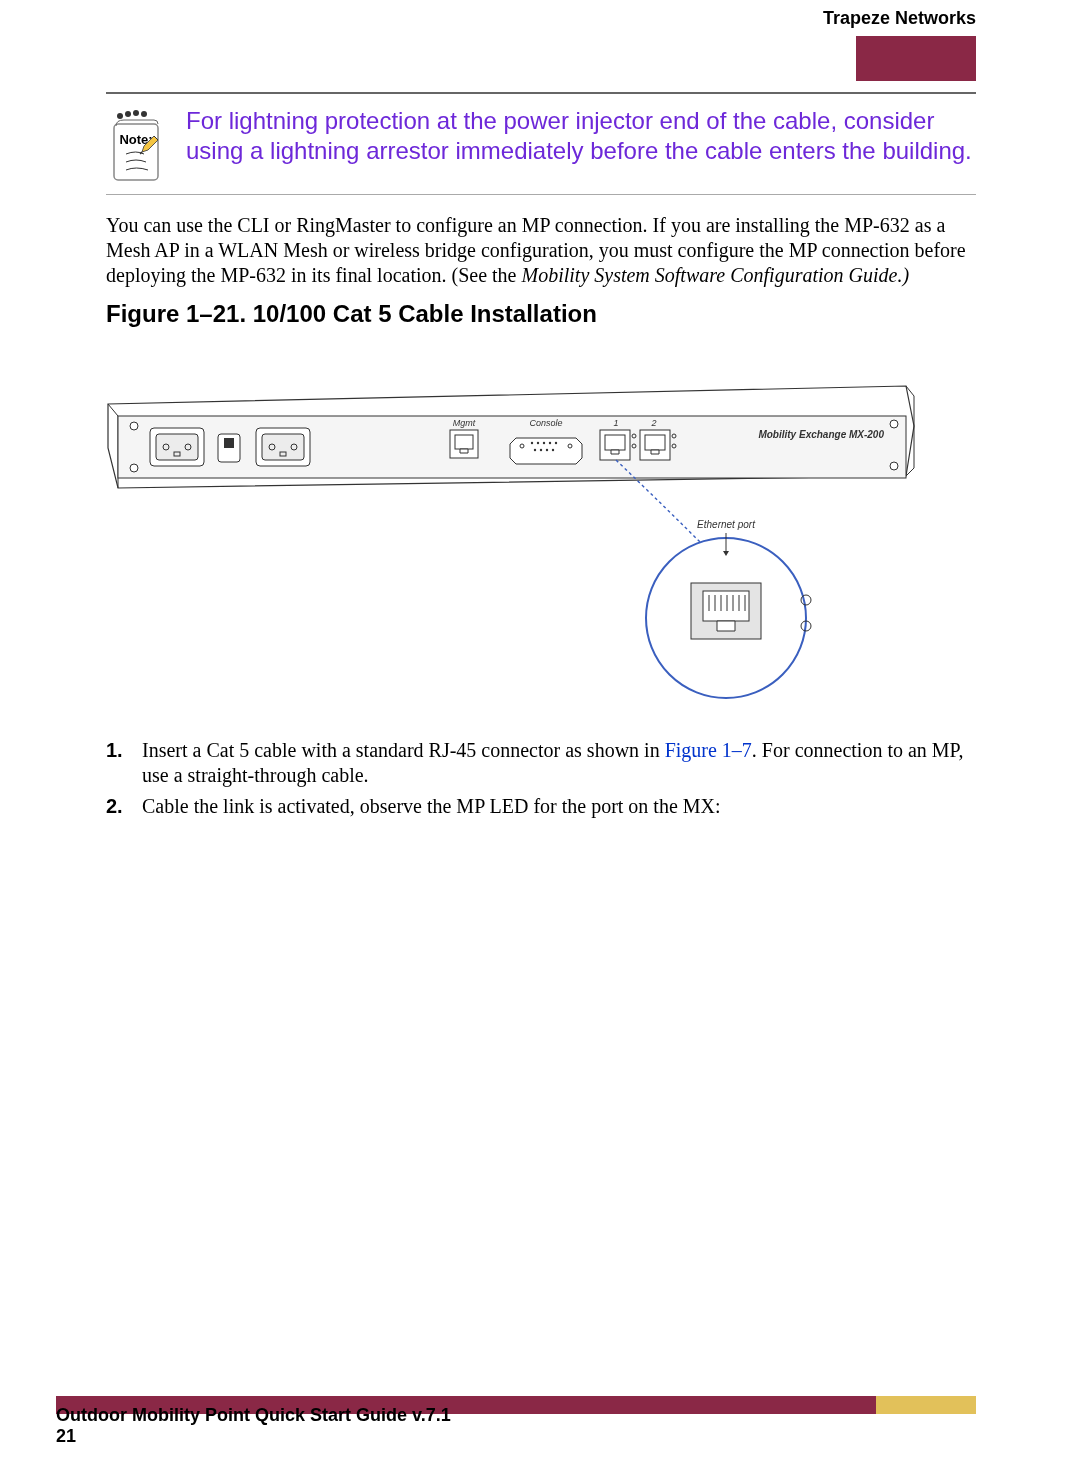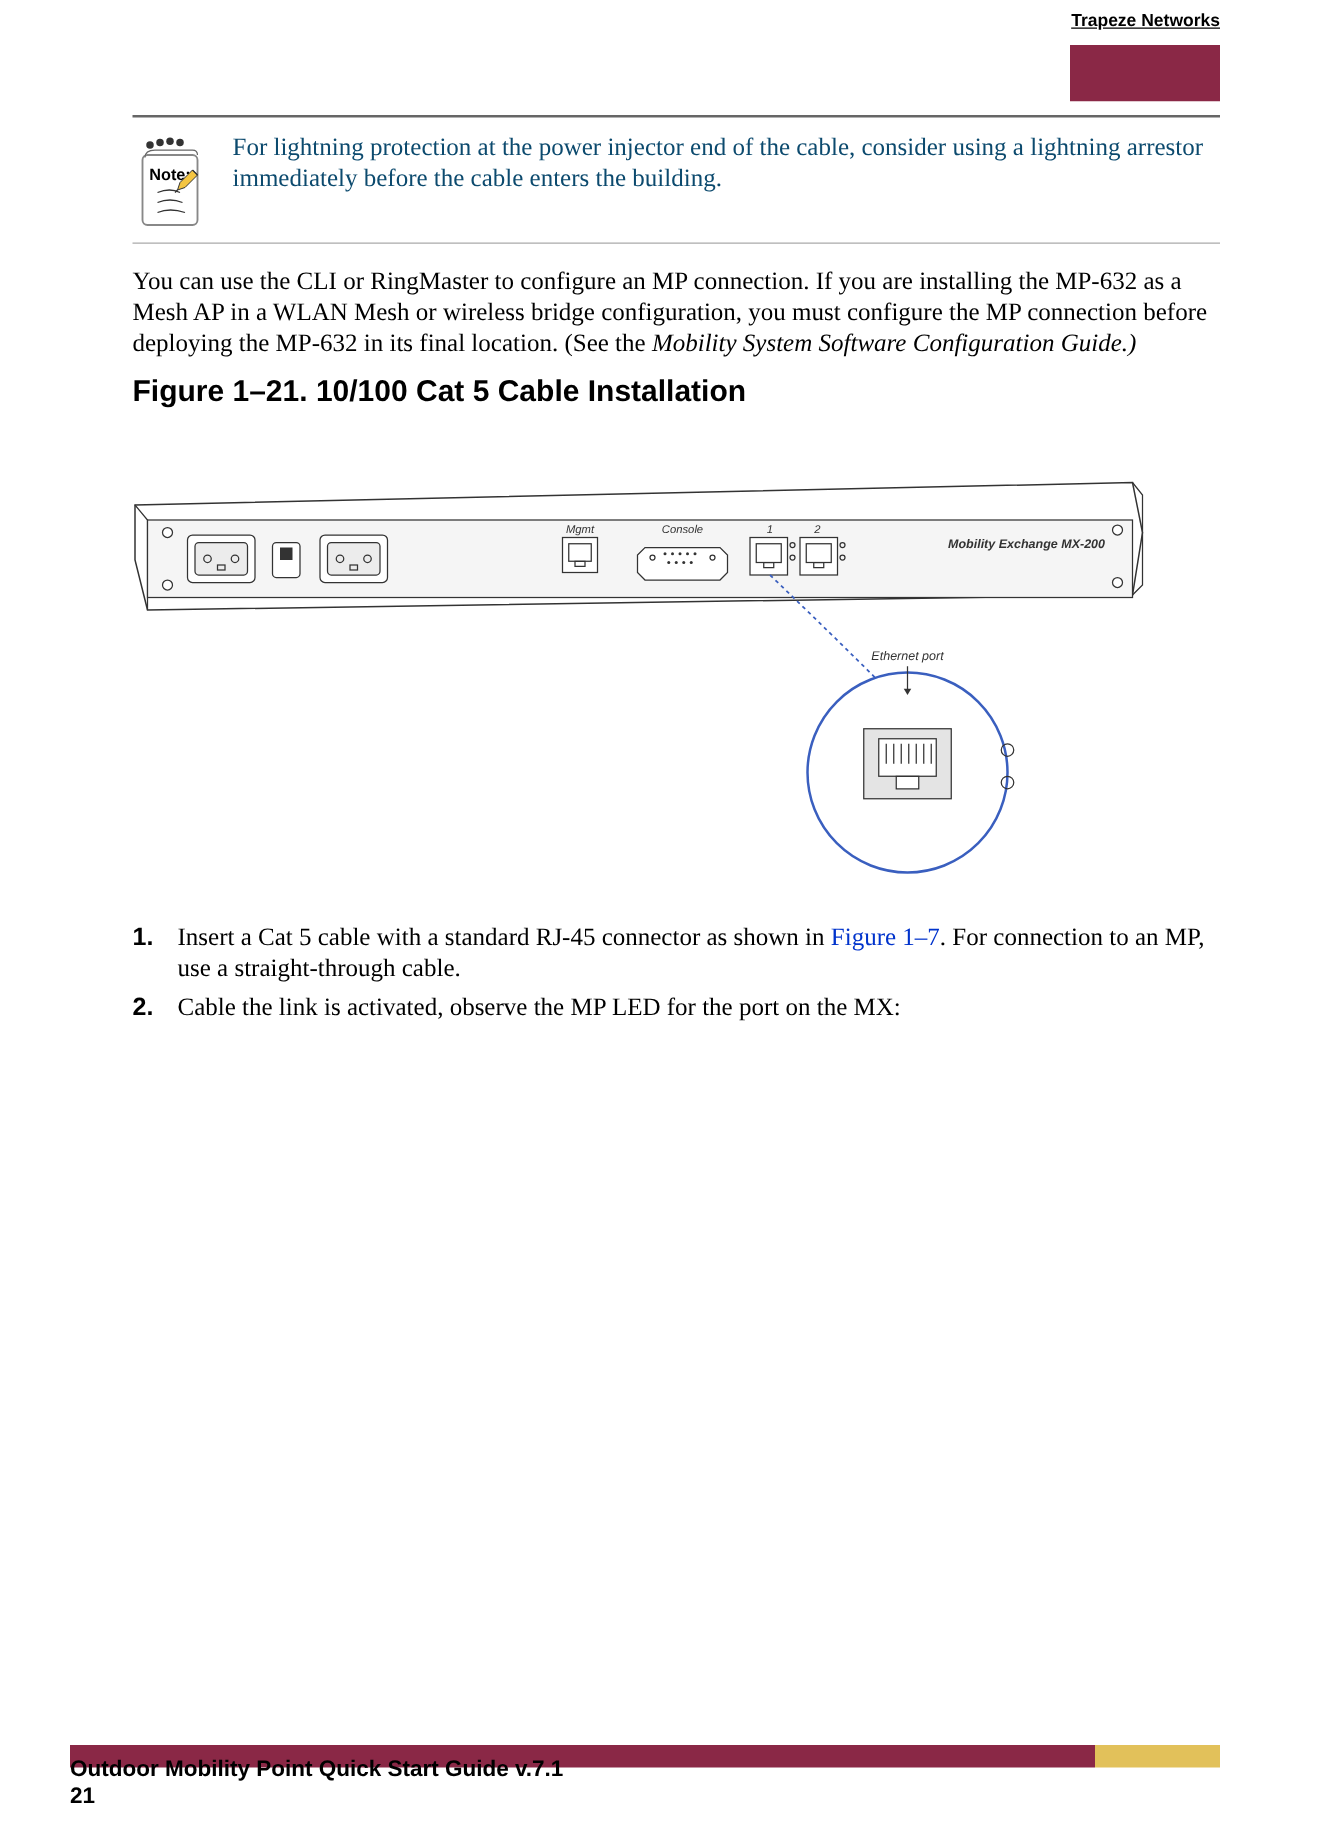--- a/index.html
+++ b/index.html
@@ -9,22 +9,21 @@
       background: #fff;
       font-family: Georgia, 'Times New Roman', serif;
       position: relative;
     }
     .header {
       position: absolute;
       top: 8px;
       right: 90px;
       font-family: Arial, Helvetica, sans-serif;
       font-weight: bold;
-      font-size: 14px;
-      text-decoration: underline;
+      font-size: 18px;
     }
     .maroon-bar {
       position: absolute;
       top: 36px;
       right: 90px;
       width: 120px;
       height: 45px;
       background-color: #8a2846;
     }
     .content {
@@ -49,24 +48,24 @@
       margin-bottom: 18px;
     }
     .note-icon {
       width: 60px;
       height: 80px;
       flex-shrink: 0;
       position: relative;
     }
     .note-icon svg { width: 60px; height: 80px; }
     .note-text {
-      font-family: Liberation Serif, serif;
-      font-size: 20px;
+      font-family: Liberation Sans, sans-serif;
+      font-size: 24px;
       line-height: 1.25;
-      color: #0c4a6e;
+      color: #6d28d9;
     }
     .para {
       margin-left: 50px;
       font-size: 20px;
       line-height: 1.25;
       margin-bottom: 8px;
       color: #000;
     }
     .para .link { color: #0033cc; }
     .para .italic { font-style: italic; }

